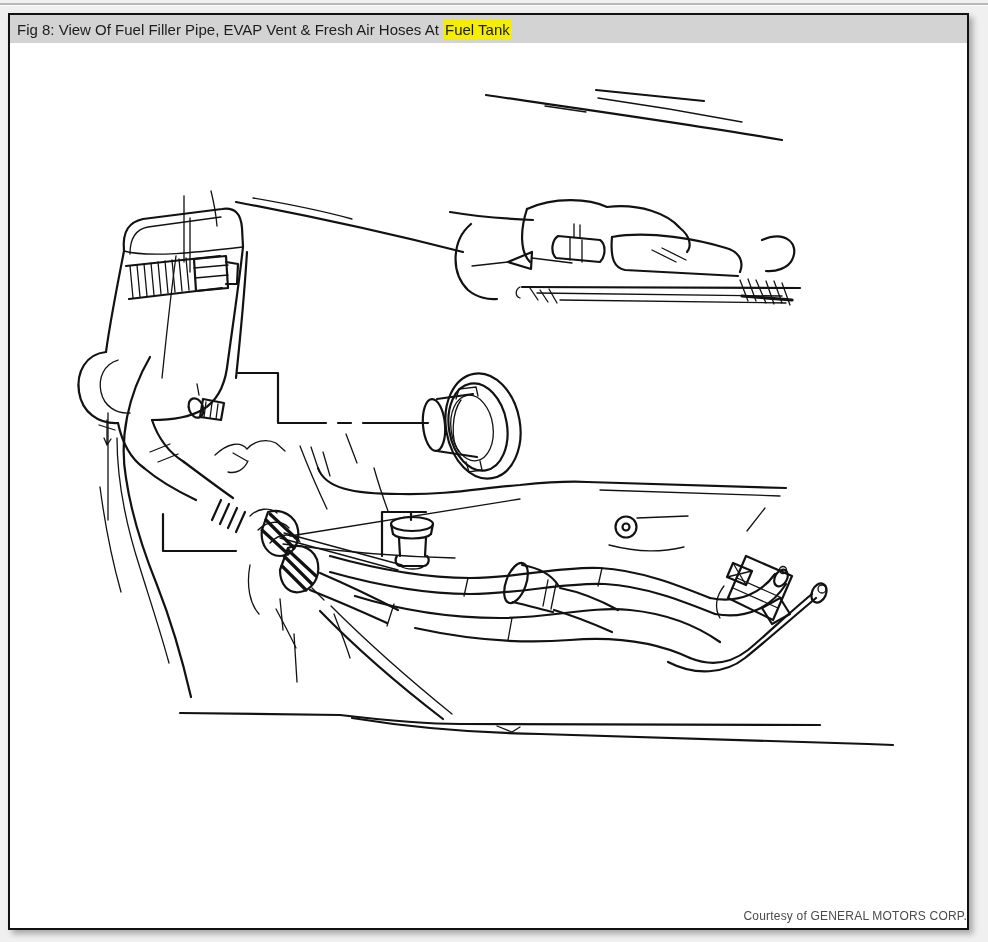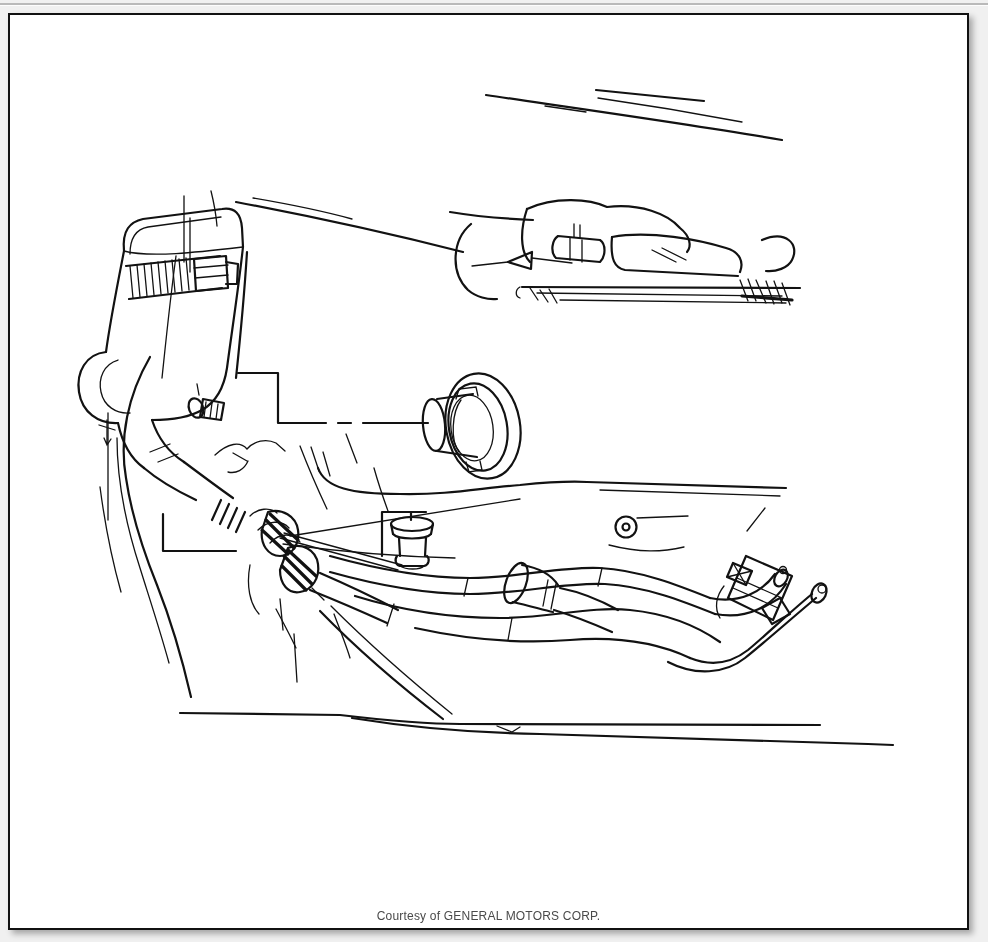--- a/index.html
+++ b/index.html
@@ -20,39 +20,40 @@
     position:absolute;left:0;top:0;right:0;height:28px;
     background:#d3d3d3;display:flex;align-items:center;
     padding-left:7px;z-index:3;
     font-size:15px;color:#1c1c1c;white-space:pre;
   }
   .title-bar mark{
     background:#f6ee00;color:#1c1c1c;padding:1px 2px;
   }
   .credit{
     position:absolute;left:0;right:0;bottom:5px;z-index:3;
-    text-align:center;font-size:12px;color:#4a4a4a;
+    text-align:right;font-size:12px;color:#4a4a4a;
     letter-spacing:.2px;
   }
   svg.diagram{
     position:absolute;left:-10px;top:-15px;width:988px;height:942px;
     z-index:1;pointer-events:none;
   }
   svg.diagram *{vector-effect:non-scaling-stroke;}
   .ln{fill:none;stroke:#121212;stroke-width:2.2;stroke-linecap:round;stroke-linejoin:round;}
   .thin{fill:none;stroke:#121212;stroke-width:1.3;stroke-linecap:round;}
   .heavy{fill:none;stroke:#121212;stroke-width:3.2;stroke-linecap:round;}
 </style>
 </head>
 <body>
 
 <div class="top-groove"></div>
 
 <div class="figure-frame">
 
+  <div class="title-bar"><span>Fig 8: View Of Fuel Filler Pipe, EVAP Vent &amp; Fresh Air Hoses At </span><mark>Fuel Tank</mark></div>
 
   <svg class="diagram" viewBox="0 0 988 942">
 
     <g>
       <path class="ln" d="M486,95 C560,106 690,124 782,140"></path>
       <path class="ln" d="M596,90 L704,101"></path>
       <path class="thin" d="M598,98 C640,104 700,114 742,122"></path>
       <path class="thin" d="M545,106 L586,112"></path>
       <path class="ln" d="M450,212 C480,217 510,219 533,220"></path>
       <path class="ln" d="M236,202 C310,216 400,236 463,252"></path>

